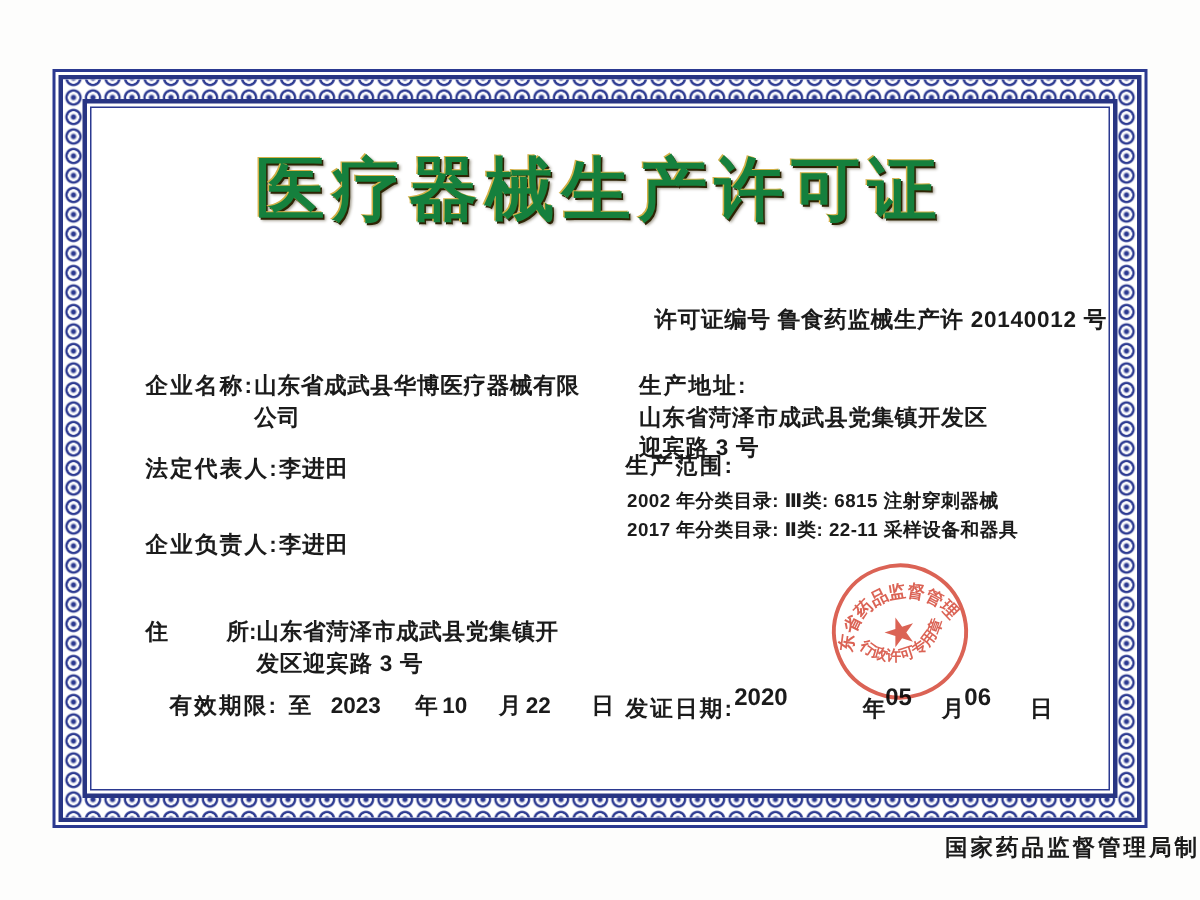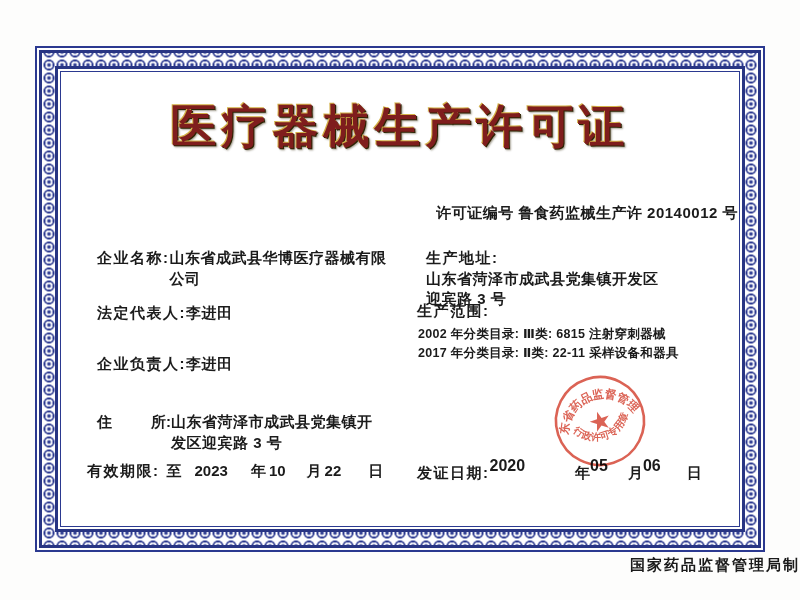--- a/index.html
+++ b/index.html
@@ -19,21 +19,21 @@
         radial-gradient(circle, rgba(0,0,0,0) 3.6px, #2b3990 4.0px, #2b3990 5.1px, rgba(0,0,0,0) 5.8px);
       background-size:13px 13px;background-position:center;}
   .f4{width:100%;height:100%;box-sizing:border-box;border:3px solid #283583;padding:2px;background:#fff;}
   .f5{width:100%;height:100%;box-sizing:border-box;border:1px solid #2b3990;background:#fff;}
 
   
   .content{position:absolute;inset:0;color:#1b1b1b;font-weight:bold;}
   .title{
     position:absolute;left:0;right:0;top:96px;text-align:center;
     font-size:46px;letter-spacing:5px;font-weight:bold;
-    color:#7f1d1d;
+    color:#15803d;
     text-shadow:-1px -1px 0 #d3b148, 1px 1px 0 #2e2404, 2px 2px 2px rgba(46,36,4,.45);
   }
   .license-line{position:absolute;top:204px;right:62px;font-size:15px;letter-spacing:.5px;}
 
   .row{position:absolute;display:flex;font-size:15px;line-height:1.38;}
   .row .lbl{white-space:nowrap;letter-spacing:1.5px;}
   .row .val{letter-spacing:.5px;}
 
   .company{left:97px;top:248px;}   .company .val{width:218px;}
   .address{left:426px;top:248px;flex-direction:column;}  .address .val{width:233px;}
@@ -41,21 +41,21 @@
   .scope-label{left:417px;top:301px;text-align:right;}
   .scope-line{position:absolute;left:398px;font-size:12.5px;font-weight:bold;letter-spacing:.3px;margin-left:20px;}
   .scope-line.l1{top:326px;}
   .scope-line.l2{top:345px;}
   .manager{left:97px;top:354px;}
   .residence{left:97px;top:412px;}
   .residence .lbl{display:inline-flex;justify-content:space-between;width:74px;letter-spacing:0;}
   .residence .val{width:203px;}
   .issuer{left:417px;top:412px;}
 
-  .validity{left:87px;top:461px;}
+  .validity{left:113px;top:461px;}
   .validity span{display:inline-block;}
   .validity .p-zhi{margin-left:7px;}
   .validity .p-year{margin-left:13px;}
   .validity .u-year{margin-left:23px;}
   .validity .p-month{margin-left:3px;}
   .validity .u-month{margin-left:21px;}
   .validity .p-day{margin-left:3px;}
   .validity .u-day{margin-left:27px;}
 
   .issuedate{left:417px;top:463px;text-align:right;}

